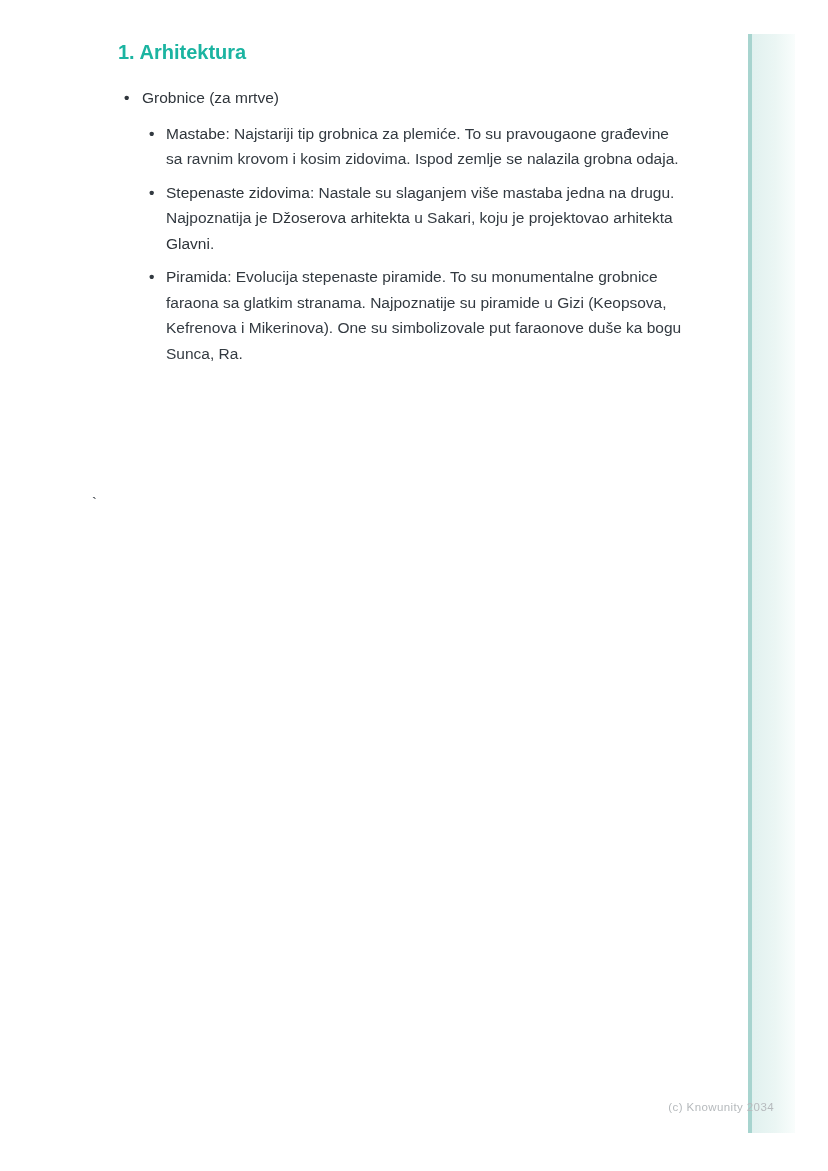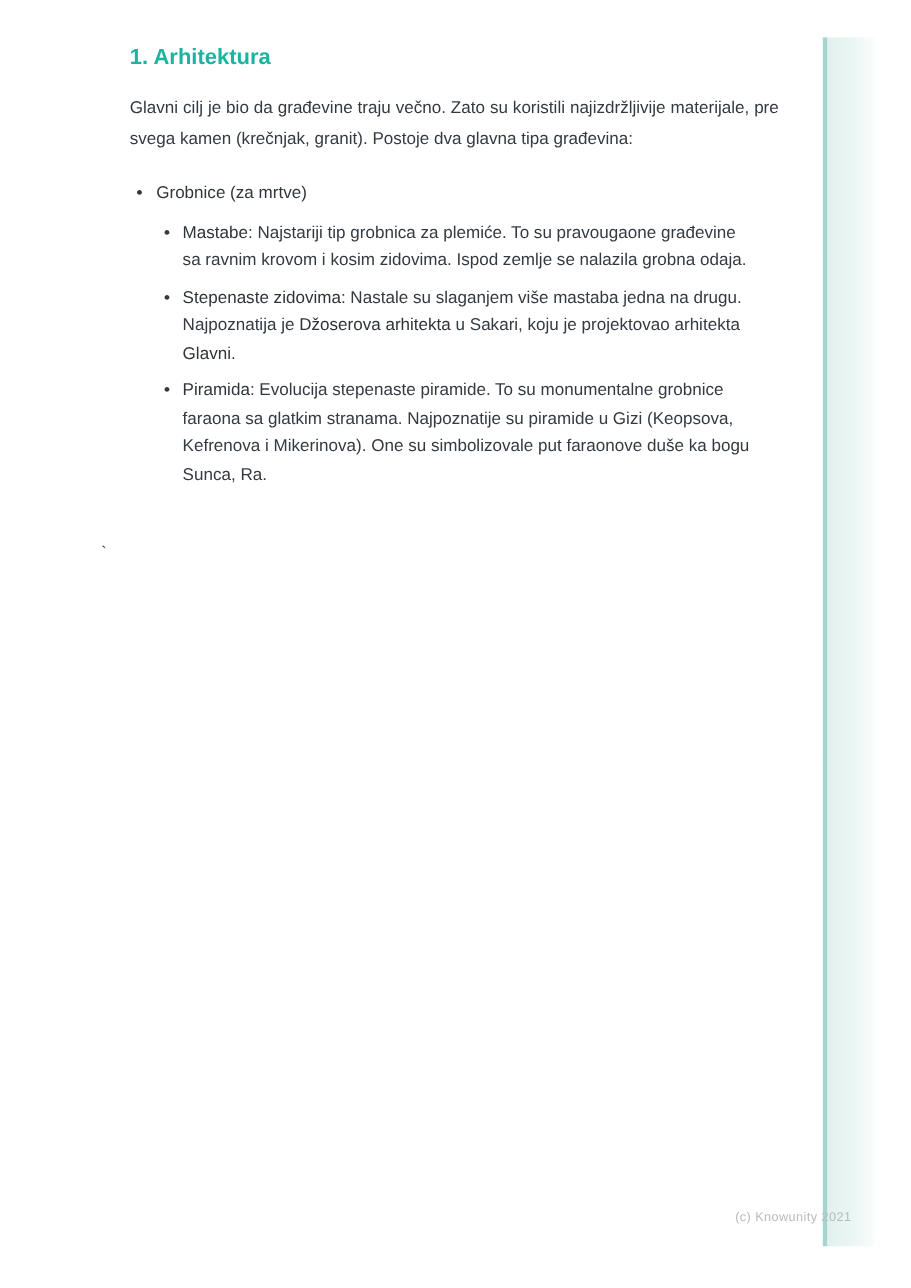--- a/index.html
+++ b/index.html
@@ -106,30 +106,29 @@
   }
 </style>
 </head>
 <body>
 
 <div class="accent-band"></div>
 
 <div class="content">
   <h1 class="section-heading">1. Arhitektura</h1>
 
-  <p class="intro">Glavni cilj je bio da građevine traju večno. Zato su koristili najizdržljivije materijale, pre svega kamen (krečnjak, granit). Postoje dva glavna tipa građevina:</p>
 
   <div class="list">
     <div class="l1">
       <span class="bullet1">•</span>
       <span class="l1-text"><strong>Grobnice (za mrtve)</strong></span>
     </div>
     <div class="sub-list">
         <div class="l2"><span class="bullet2">•</span><span class="l2-text"><strong>Mastabe</strong><span>: Najstariji tip grobnica za plemiće. To su pravougaone građevine sa ravnim krovom i kosim zidovima. Ispod zemlje se nalazila grobna odaja.</span></span></div>
         <div class="l2"><span class="bullet2">•</span><span class="l2-text"><strong>Stepenaste zidovima</strong><span>: Nastale su slaganjem više mastaba jedna na drugu. Najpoznatija je </span><strong>Džoserova arhitekta</strong><span> u Sakari, koju je projektovao arhitekta </span><strong>Glavni</strong><span>.</span></span></div>
         <div class="l2"><span class="bullet2">•</span><span class="l2-text"><strong>Piramida</strong><span>: Evolucija stepenaste piramide. To su monumentalne grobnice faraona sa glatkim stranama. Najpoznatije su piramide u Gizi (Keopsova, Kefrenova i Mikerinova). One su simbolizovale put faraonove duše ka bogu Sunca, Ra.</span></span></div>
       </div>
   </div>
 </div>
 
 <div class="stray-char">`</div>
 
-<div class="watermark">(c) Knowunity 2021</div>
+<div class="watermark">(c) Knowunity 2034</div>
 
 </body></html>

